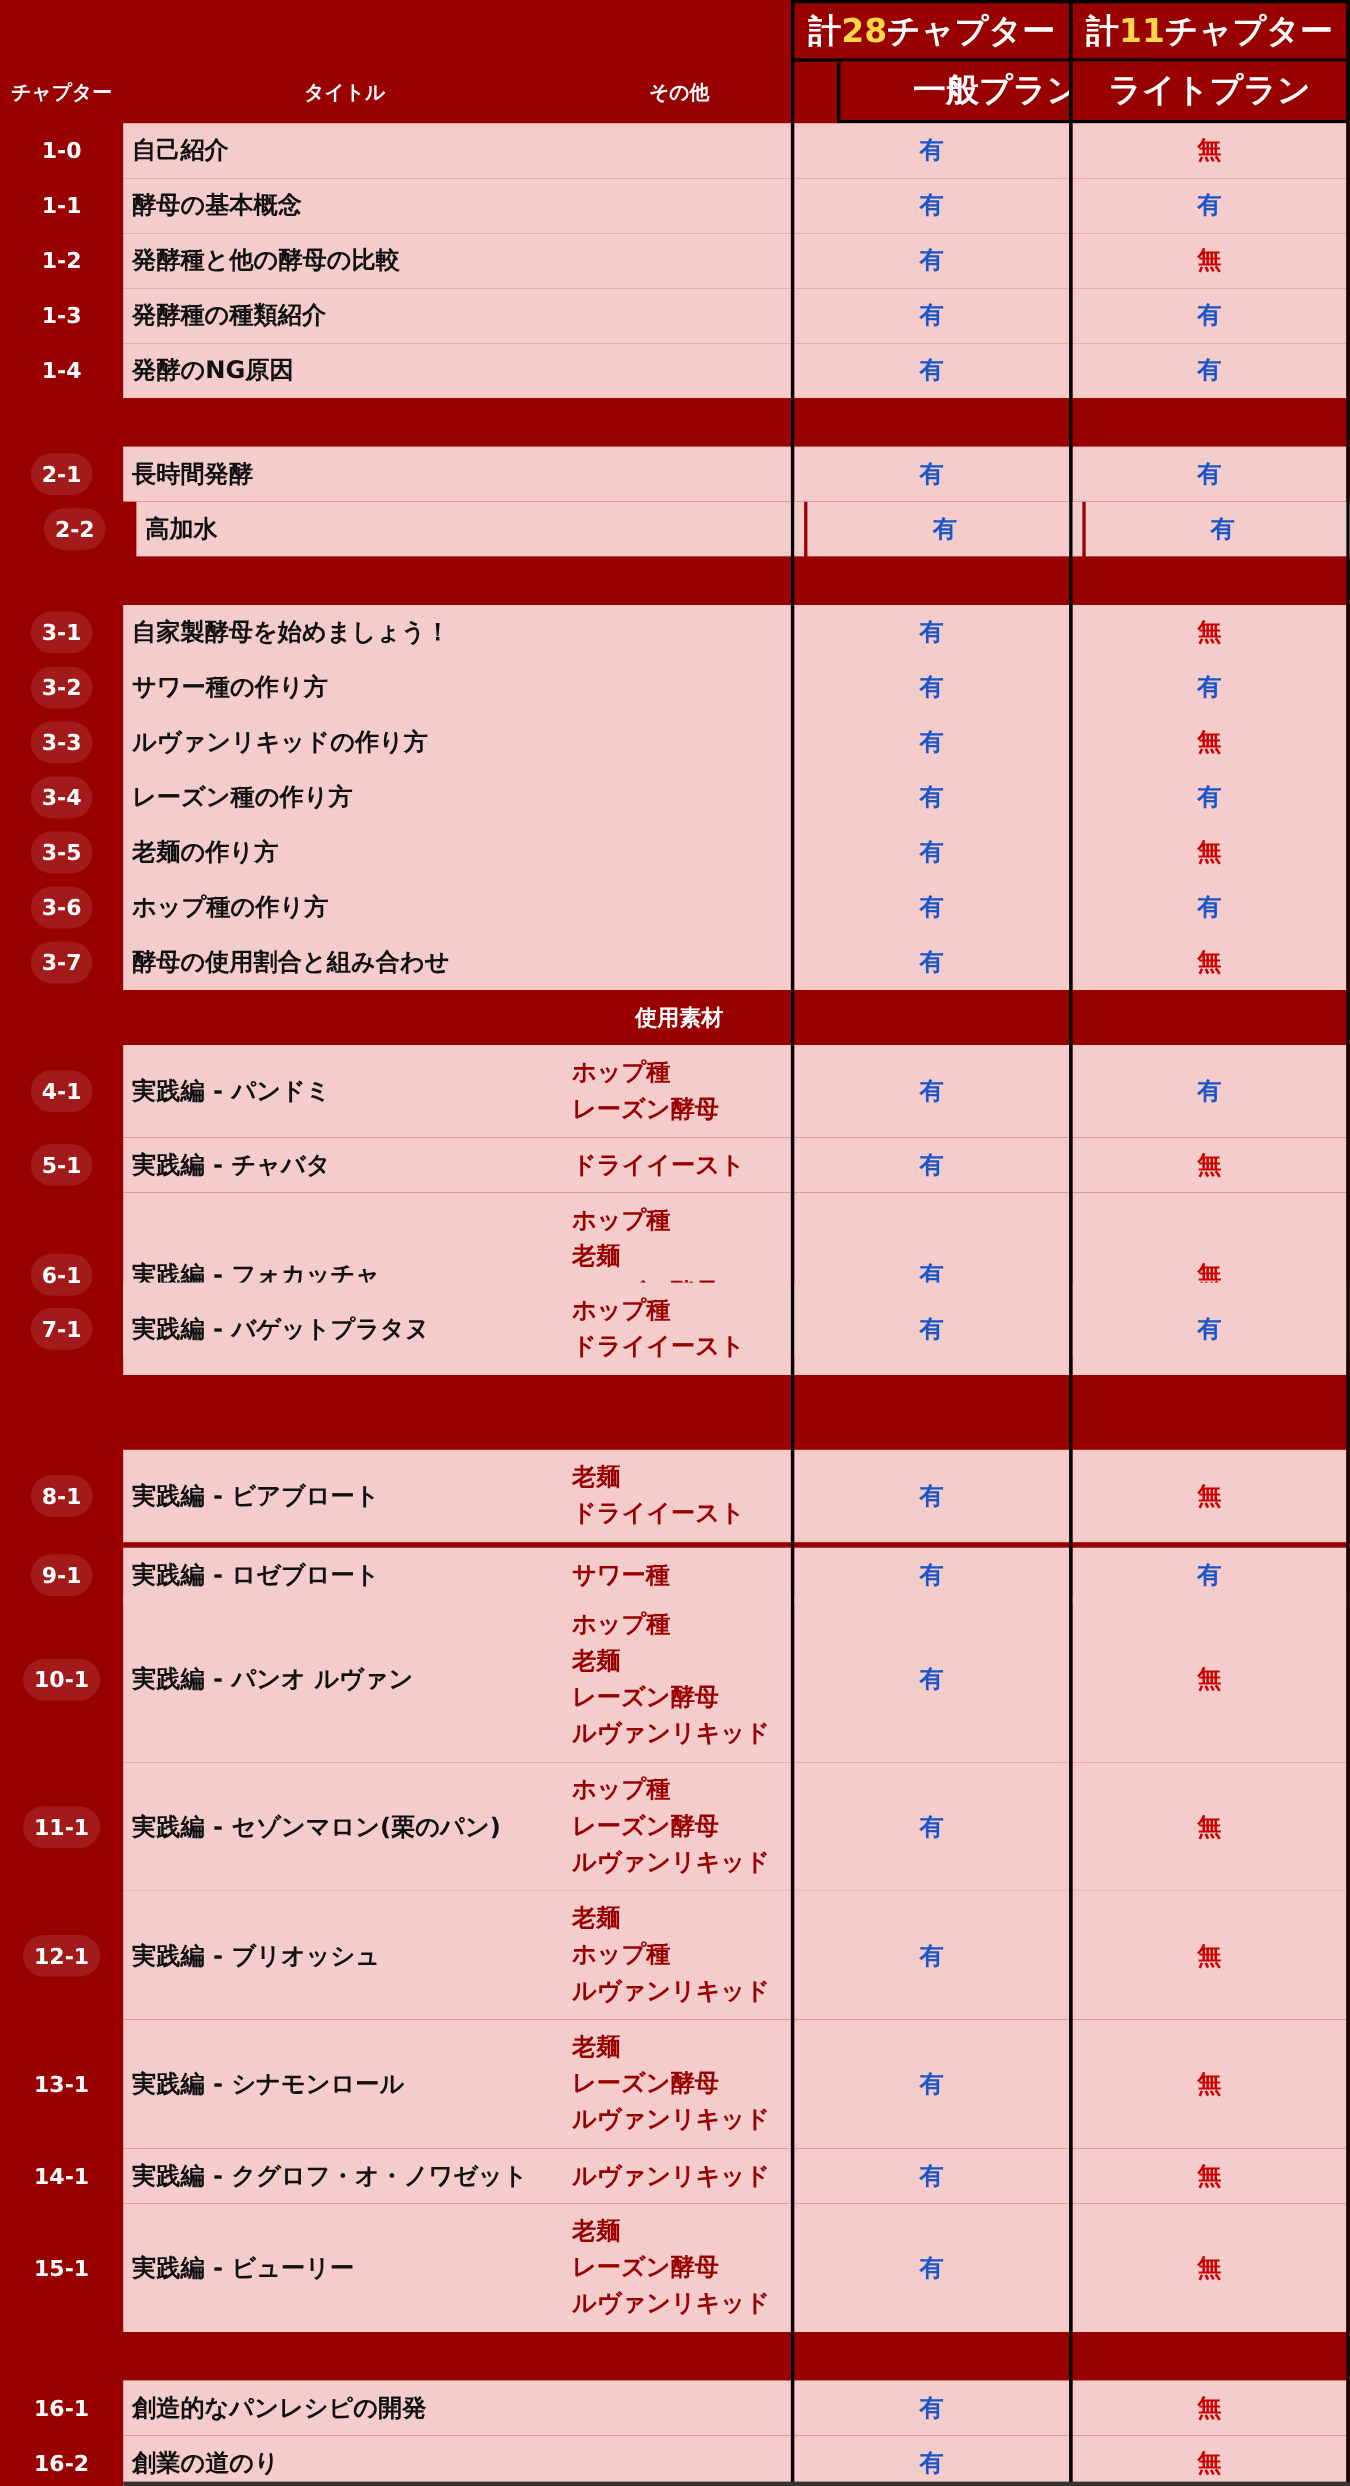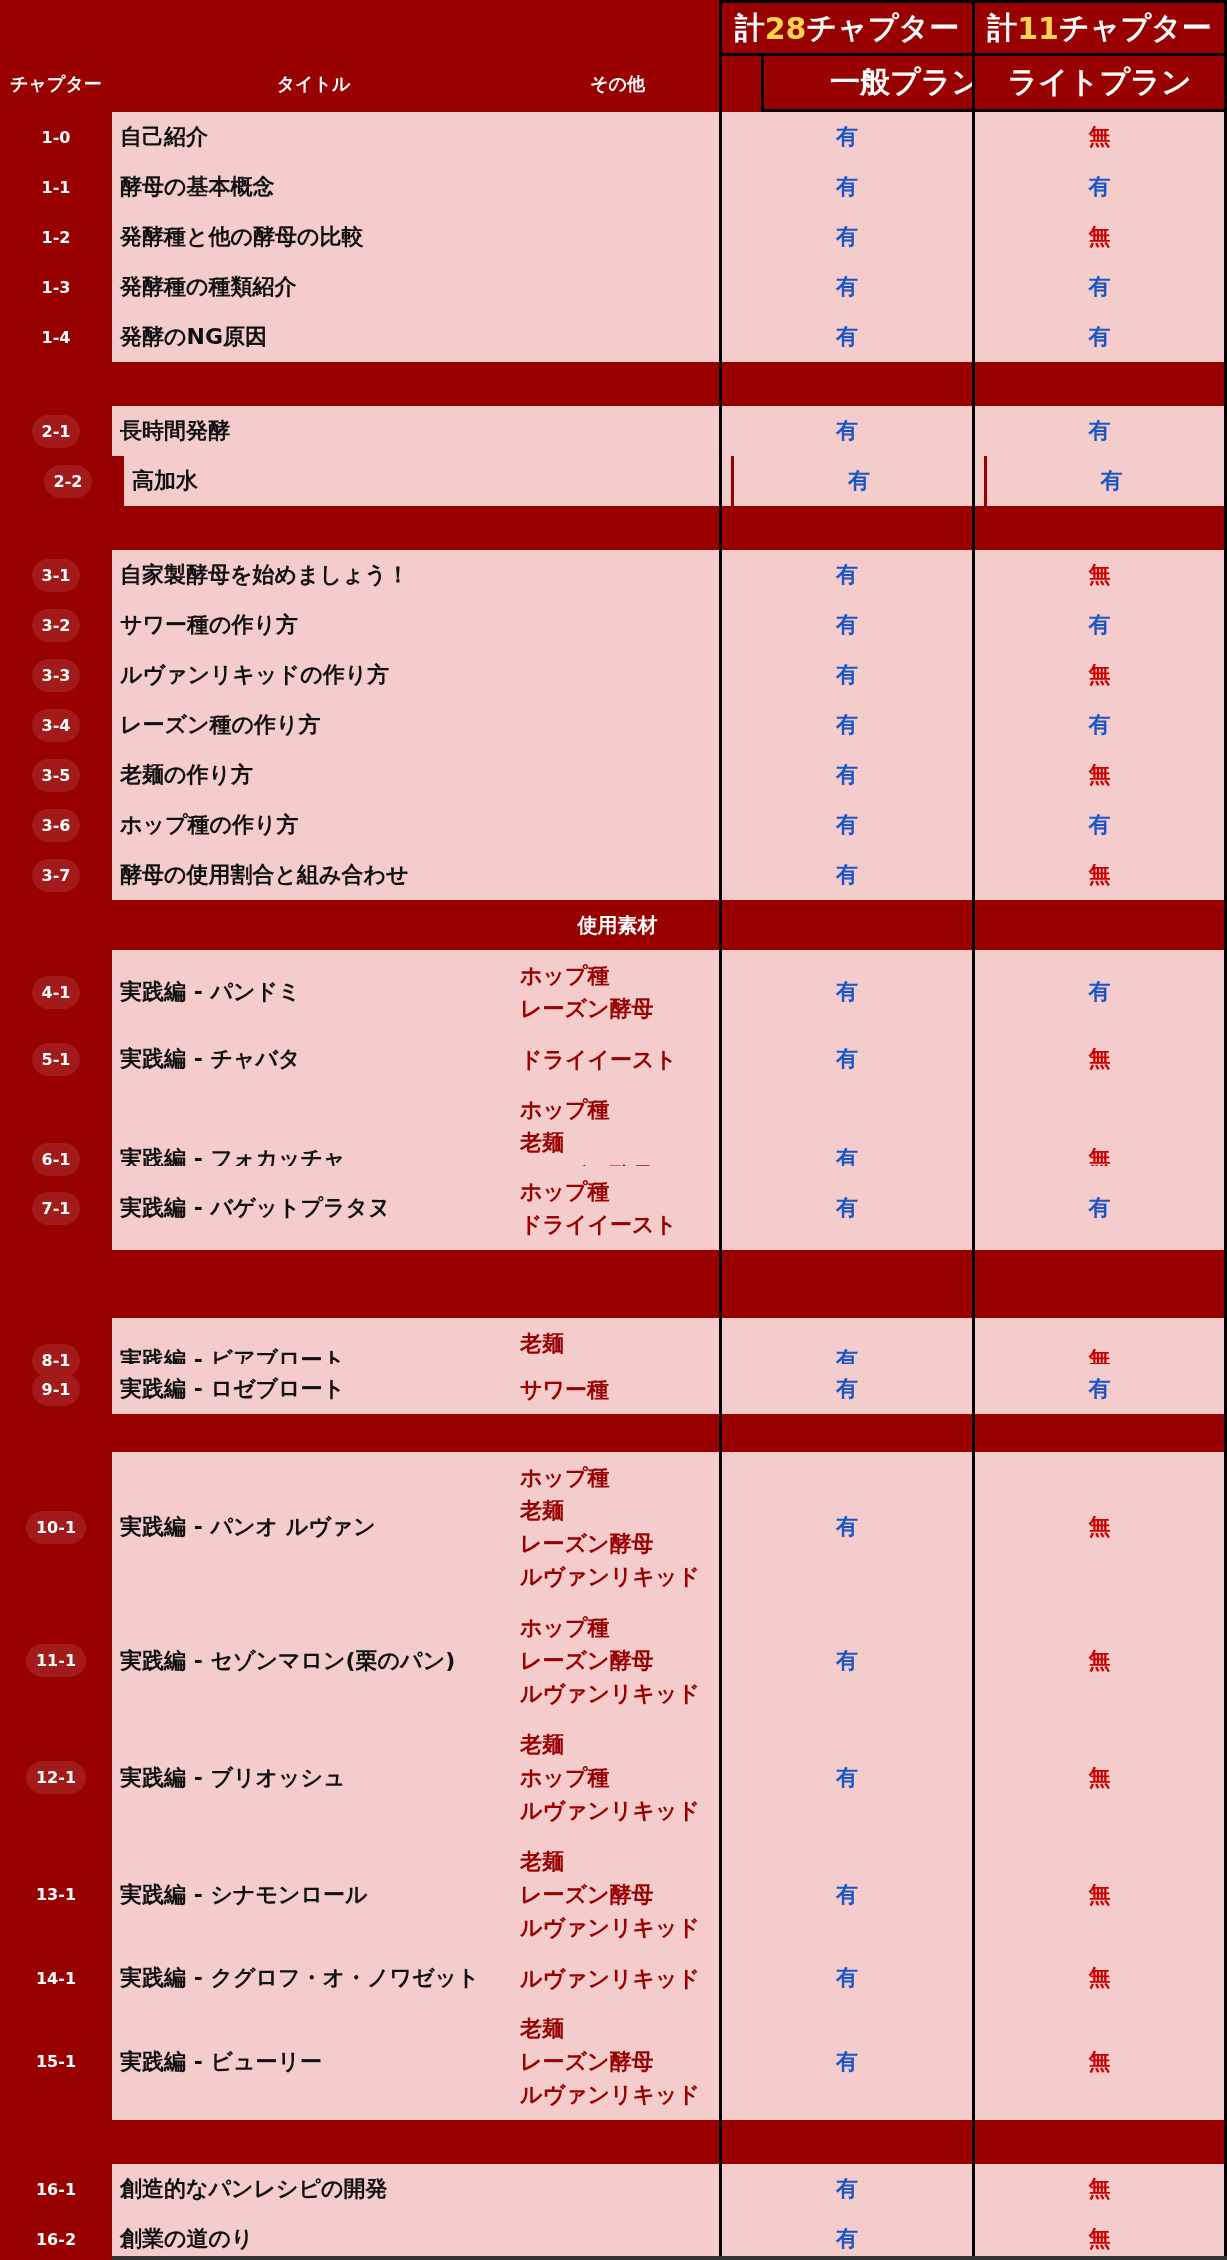--- a/index.html
+++ b/index.html
@@ -26,21 +26,21 @@
   .plan-box .num { color:#ffd54a; }
   .colhead { display:flex; align-items:center; justify-content:center; height:100%;
     color:#fff; font-weight:bold; font-size:18px; }
   .row { position:absolute; left:0; width:1227px; }
   .cell-bg { position:absolute; top:0; bottom:0; background:#f4cccc; }
   .ch-label {
     position:absolute; left:0; width:112px; top:0; bottom:0;
     display:flex; align-items:center; justify-content:center;
   }
   .ch-label span {
-    color:#fff; font-weight:bold; font-size:16px; padding:7px 10px; border-radius:20px;
+    color:#fff; font-weight:bold; font-size:20px; padding:7px 10px; border-radius:20px;
   }
   .ch-label span.pill { background:#a31a1a; }
   .title {
     position:absolute; left:120px; top:0; bottom:0; display:flex; align-items:center;
     font-weight:bold; font-size:22px; color:#111; white-space:nowrap;
   }
   .other {
     position:absolute; left:520px; top:0; bottom:0; display:flex; flex-direction:column;
     justify-content:center; color:#990000; font-weight:bold; font-size:22px; line-height:33px;
     white-space:nowrap;
@@ -327,21 +327,21 @@
           <span class="pill">8-1</span>
         </div>
         <div class="title">実践編 - ビアブロート</div>
         <div class="other">
           <div>老麺</div>
           <div>ドライイースト</div>
         </div>
         <div class="mark yes" style="left: 722px; width: 250px;">有</div>
         <div class="mark no" style="left: 975px; width: 249px;">無</div>
       </div>
-      <div class="row" style="top: 1364px; height: 50px;">
+      <div class="row" style="top: 1407px; height: 50px;">
         <div class="cell-bg" style="left: 112px; width: 607px;"></div>
         <div class="cell-bg" style="left: 722px; width: 250px;"></div>
         <div class="cell-bg" style="left: 975px; width: 249px;"></div>
         <div class="ch-label">
           <span class="pill">9-1</span>
         </div>
         <div class="title">実践編 - ロゼブロート</div>
         <div class="other">
           <div>サワー種</div>
         </div>

